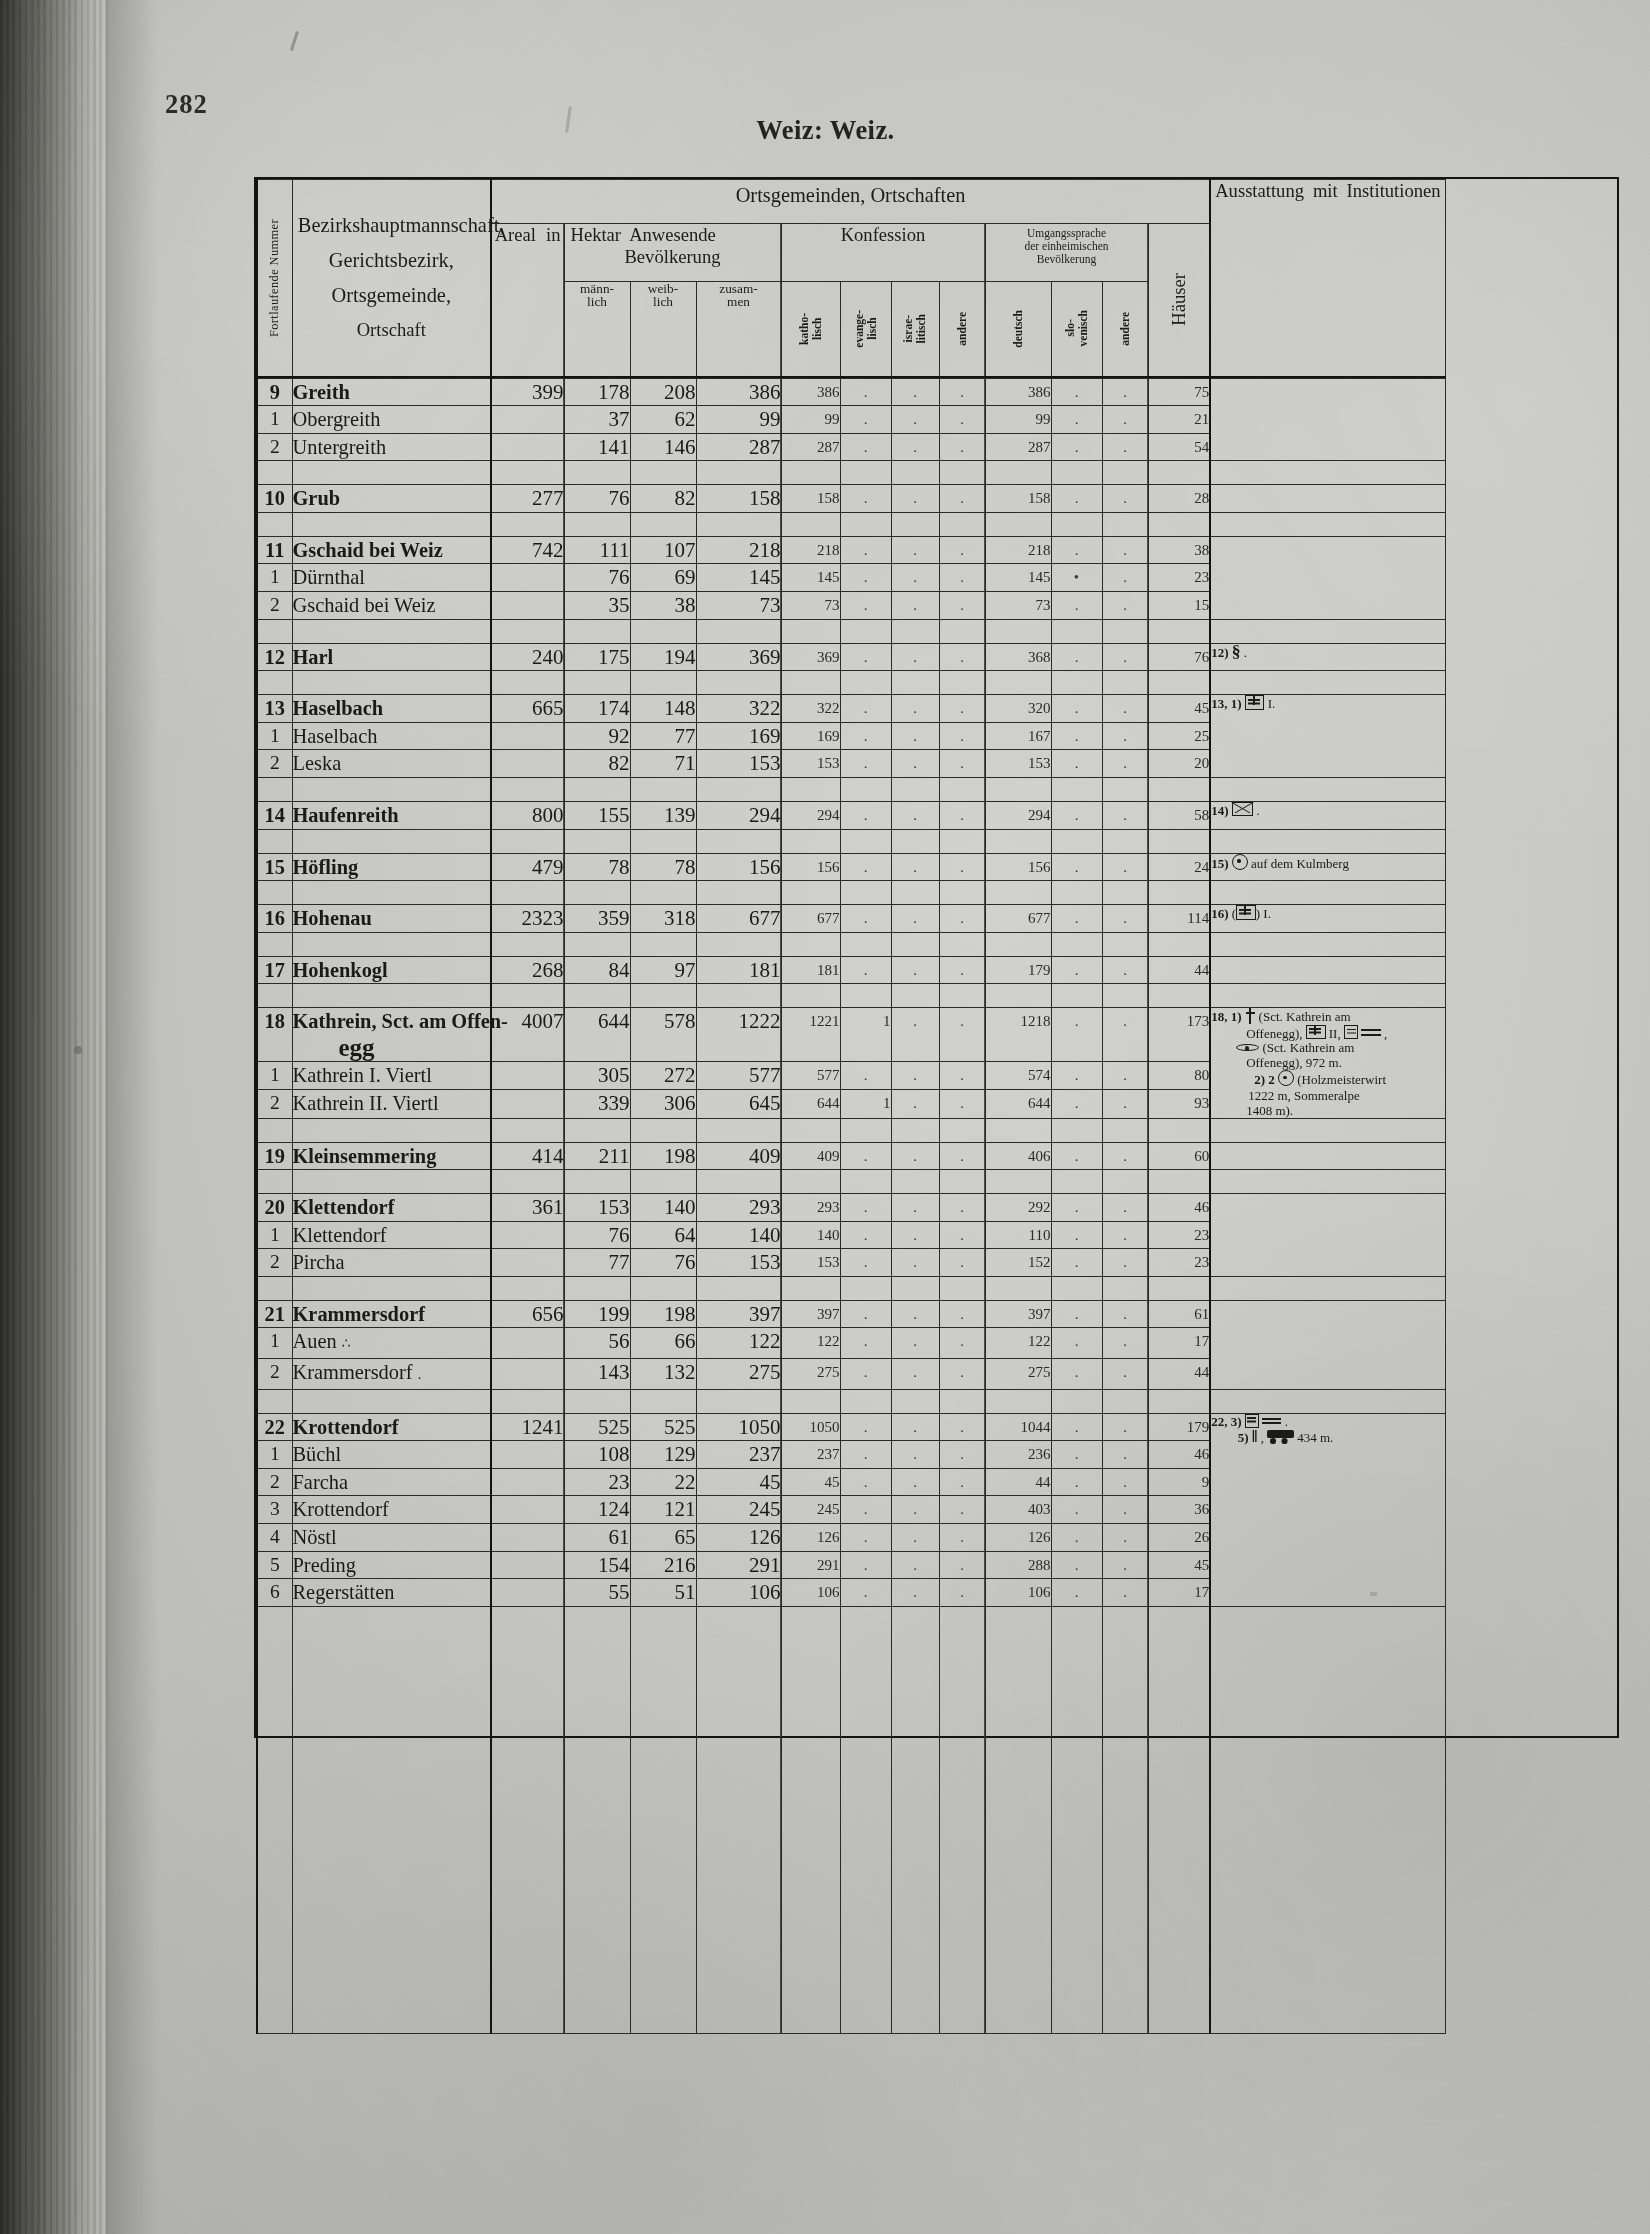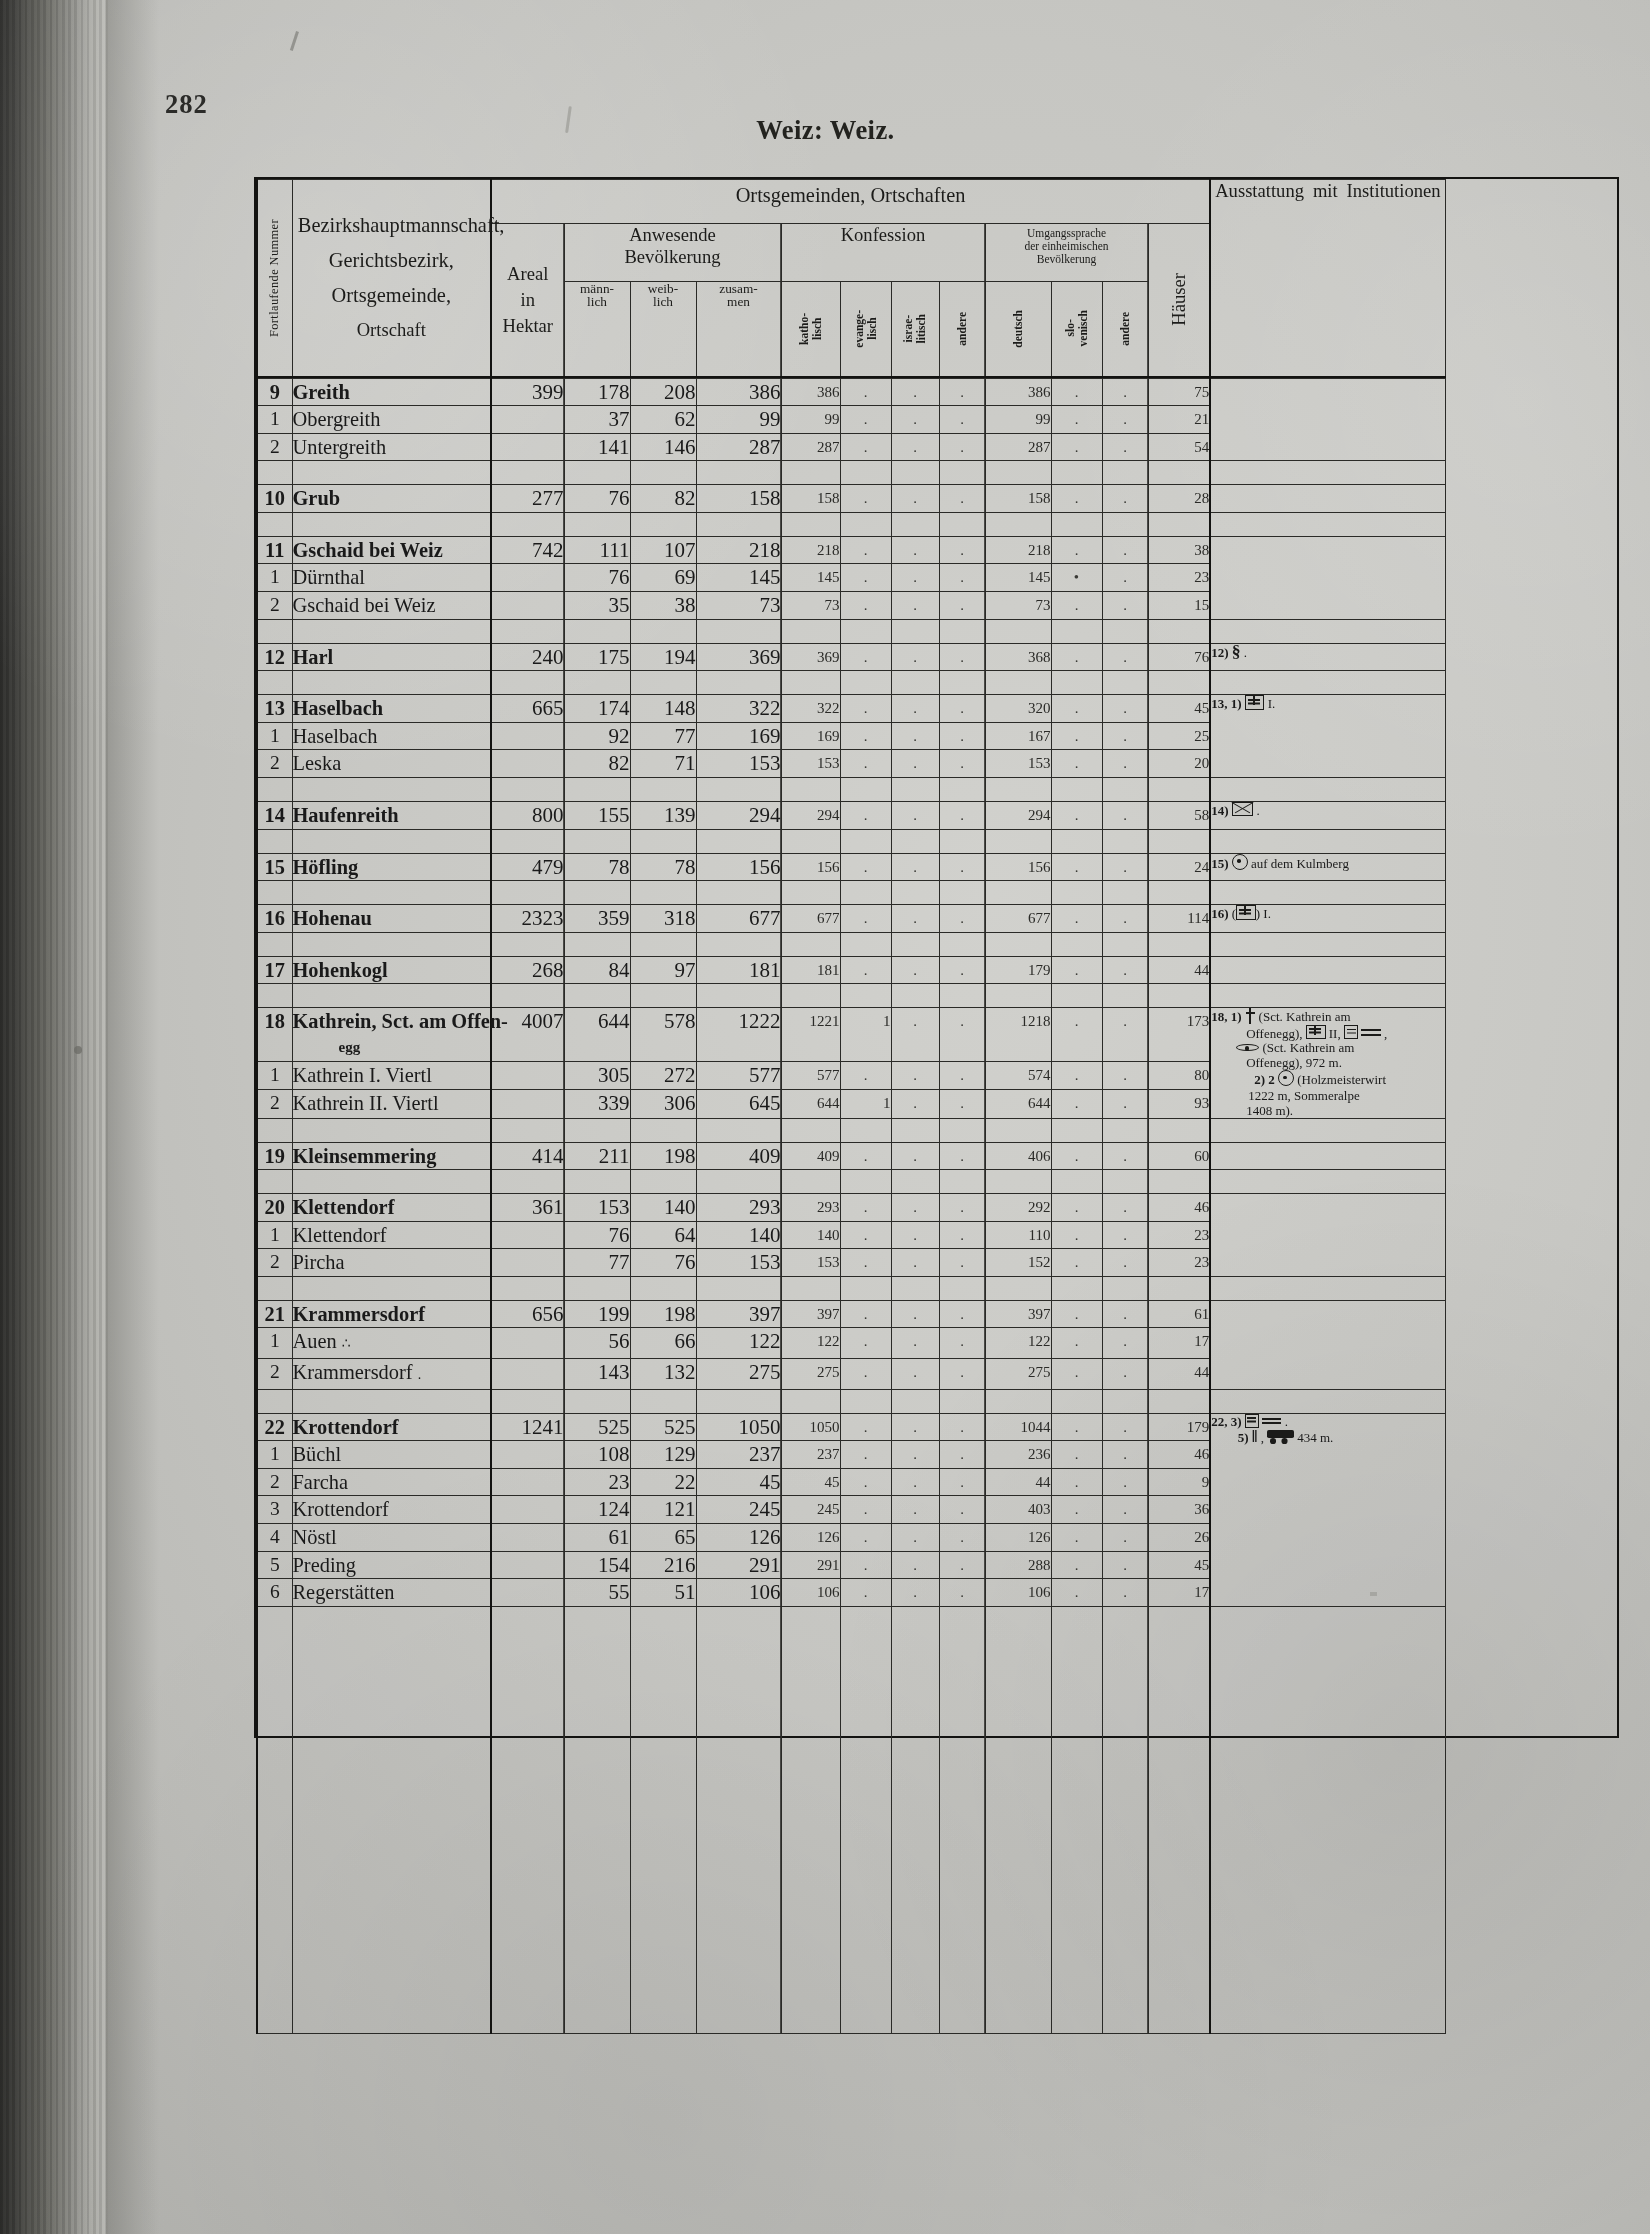--- a/index.html
+++ b/index.html
@@ -91,21 +91,21 @@
   .vert-wrap{height:100%;display:flex;align-items:center;justify-content:center;}
 
   
   .num{text-align:right;padding-right:6.2px;font-size:21px;line-height:26.6px;white-space:nowrap;}
   .num-sm{text-align:right;padding-right:6.2px;font-size:15px;line-height:26.6px;color:#2a2a27;white-space:nowrap;}
   .dot{text-align:center;font-size:15px;line-height:26.6px;color:#3a3a36;}
   .idx{text-align:center;font-size:19.5px;line-height:26.6px;}
   .idx.b{font-weight:bold;font-size:20.4px;}
   .nm{padding-left:12.4px;font-size:20.4px;line-height:26.6px;white-space:nowrap;}
   .nm.b{font-weight:bold;}
-  .cont{padding-left:46px;font-weight:bold;font-size:15px;line-height:25px;}
+  .cont{padding-left:46px;font-weight:bold;font-size:25px;line-height:25px;}
   .inst{font-size:13px;line-height:15px;padding:1.8px 5.3px 1.8px 7px;}
   .inst .fb{font-weight:bold;}
 
   
   tr.gap td{height:23px;border-top:none;border-bottom:none;}
 
   
   .ico{display:inline-block;vertical-align:-1.8px;}
   .ico-book{width:17.7px;height:12.4px;border:1.8px solid #1b1b19;position:relative;background:#c9c9c5;}
   .ico-book:before{content:"";position:absolute;left:7px;top:0;width:1.8px;height:8.9px;background:#1b1b19;}
@@ -189,21 +189,21 @@
       <th class="hd hd-mid thick-l" rowspan="4">
         <div style="display:flex;flex-direction:row;justify-content:center;height:100%;gap:8.9px;">
           <span>Ausstattung</span>
           <span>mit</span>
           <span>Institutionen</span>
         </div>
       </th>
     </tr>
     <tr>
       <th class="hd hd-mid dbl-r" rowspan="3" style="padding:0 2.7px;">
-        <div style="display:flex;flex-direction:column;justify-content:center;height:100%;gap:4px;">
+        <div style="display:flex;justify-content:flex-start;height:100%;gap:10px;">
           <span>Areal</span>
           <span>in</span>
           <span>Hektar</span>
         </div>
       </th>
       <th class="hd hd-mid dbl-r" colspan="3" style="height:57px;">
         <div><span>Anwesende</span></div>
         <div><span>Bevölkerung</span></div>
       </th>
       <th class="hd hd-mid dbl-r" colspan="4">Konfession</th>

